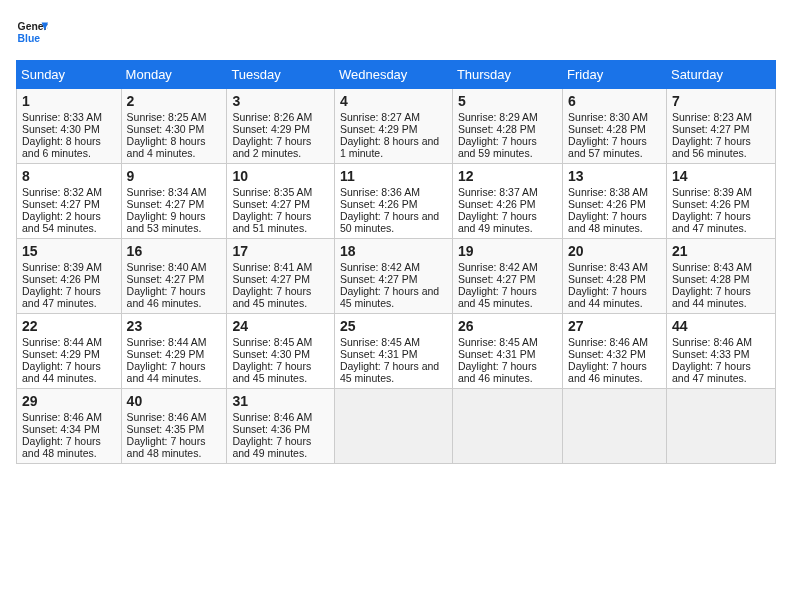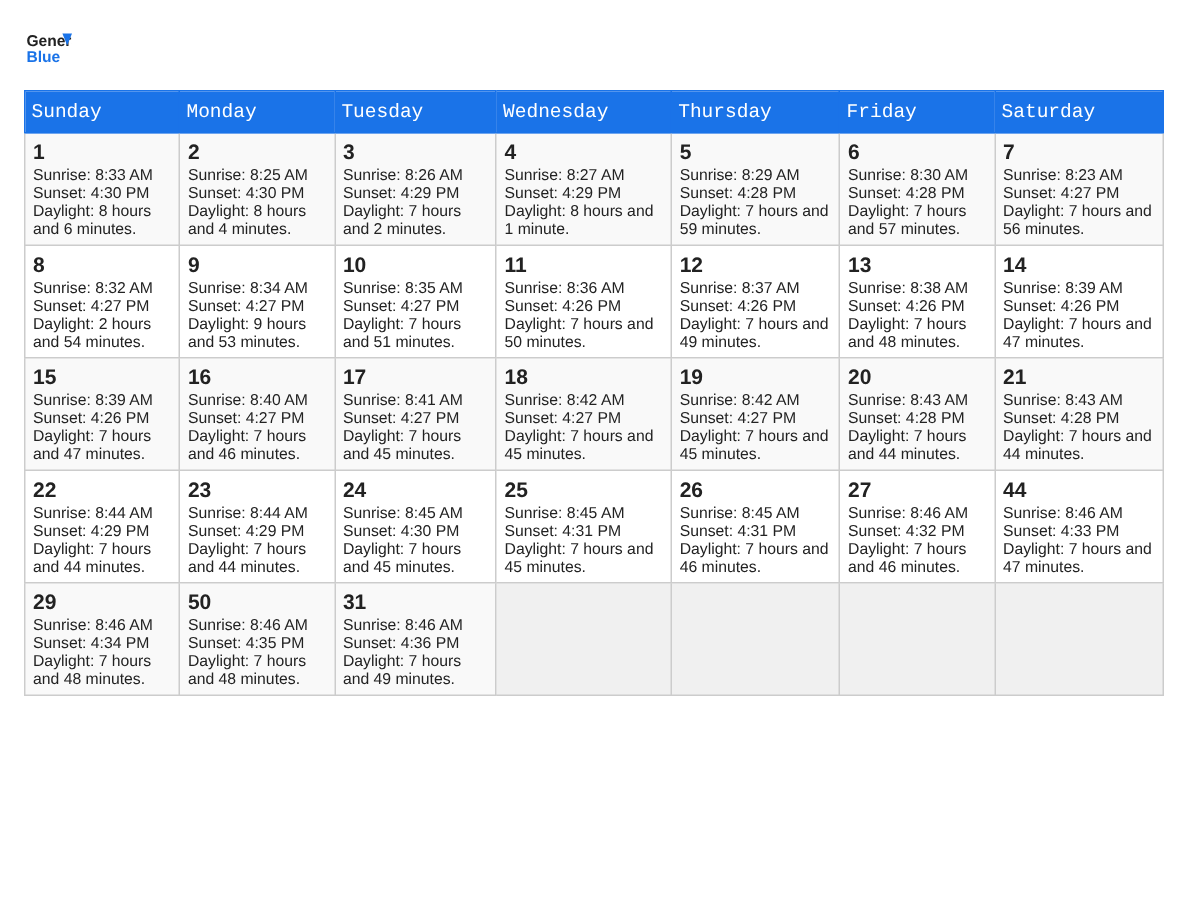--- a/index.html
+++ b/index.html
@@ -43,21 +43,20 @@
       font-size: 11px;
     }
     thead tr th {
       background-color: #1a73e8;
       color: #fff;
       padding: 6px 4px;
       text-align: left;
       font-size: 13px;
       font-weight: normal;
       border: 1px solid #1a73e8;
-      font-family: Liberation Mono, monospace;
     }
     tbody tr td {
       border: 1px solid #ccc;
       padding: 4px 5px;
       vertical-align: top;
       font-size: 10.5px;
       color: #222;
       background: #fff;
     }
     tbody tr:nth-child(odd) td {
@@ -134,21 +133,21 @@
         <td><span class="day-num">22</span><span>Sunrise: 8:44 AM</span><br><span>Sunset: 4:29 PM</span><br><span>Daylight: 7 hours and 44 minutes.</span></td>
         <td><span class="day-num">23</span><span>Sunrise: 8:44 AM</span><br><span>Sunset: 4:29 PM</span><br><span>Daylight: 7 hours and 44 minutes.</span></td>
         <td><span class="day-num">24</span><span>Sunrise: 8:45 AM</span><br><span>Sunset: 4:30 PM</span><br><span>Daylight: 7 hours and 45 minutes.</span></td>
         <td><span class="day-num">25</span><span>Sunrise: 8:45 AM</span><br><span>Sunset: 4:31 PM</span><br><span>Daylight: 7 hours and 45 minutes.</span></td>
         <td><span class="day-num">26</span><span>Sunrise: 8:45 AM</span><br><span>Sunset: 4:31 PM</span><br><span>Daylight: 7 hours and 46 minutes.</span></td>
         <td><span class="day-num">27</span><span>Sunrise: 8:46 AM</span><br><span>Sunset: 4:32 PM</span><br><span>Daylight: 7 hours and 46 minutes.</span></td>
         <td><span class="day-num">44</span><span>Sunrise: 8:46 AM</span><br><span>Sunset: 4:33 PM</span><br><span>Daylight: 7 hours and 47 minutes.</span></td>
       </tr>
       <tr>
         <td><span class="day-num">29</span><span>Sunrise: 8:46 AM</span><br><span>Sunset: 4:34 PM</span><br><span>Daylight: 7 hours and 48 minutes.</span></td>
-        <td><span class="day-num">50</span><span>Sunrise: 8:46 AM</span><br><span>Sunset: 4:35 PM</span><br><span>Daylight: 7 hours and 48 minutes.</span></td>
+        <td><span class="day-num">40</span><span>Sunrise: 8:46 AM</span><br><span>Sunset: 4:35 PM</span><br><span>Daylight: 7 hours and 48 minutes.</span></td>
         <td><span class="day-num">31</span><span>Sunrise: 8:46 AM</span><br><span>Sunset: 4:36 PM</span><br><span>Daylight: 7 hours and 49 minutes.</span></td>
         <td class="empty-cell"></td>
         <td class="empty-cell"></td>
         <td class="empty-cell"></td>
         <td class="empty-cell"></td>
       </tr>
     </tbody>
 </table>
 
 </body></html>

